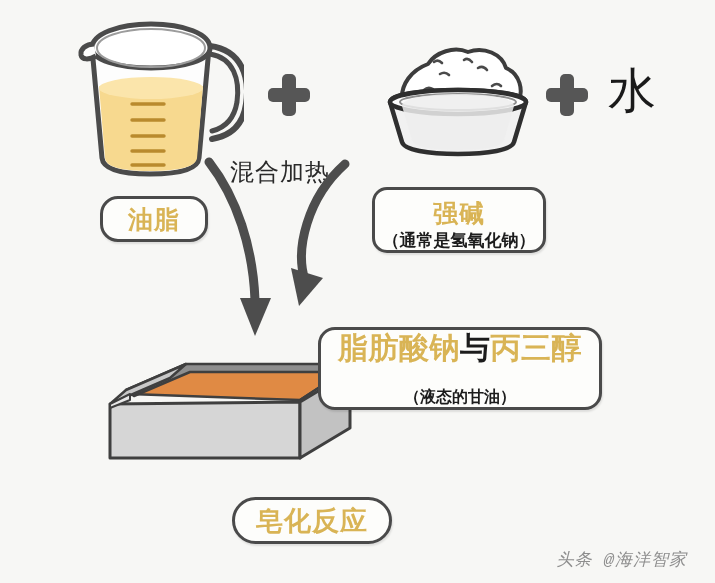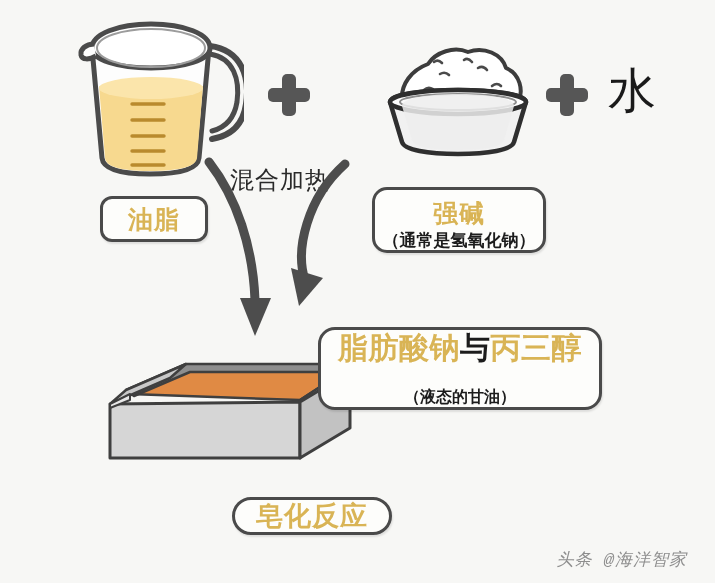--- a/index.html
+++ b/index.html
@@ -42,21 +42,21 @@
   }
   .black-sub {
     color: #1c1c1c;
     font-weight: 700;
   }
 
   
   #oil-label {
     left: 100px; top: 196px;
     width: 108px; height: 46px;
-    border-radius: 12px;
+    border-radius: 18px;
   }
   #oil-label .gold { font-size: 25px; }
 
   
   #base-label {
     left: 372px; top: 187px;
     width: 174px; height: 66px;
     border-radius: 15px;
     padding-top: 11px;
   }
@@ -86,21 +86,21 @@
     gap: 22px;
     font-size: 16px;
     line-height: 19px;
     margin-top: 3px;
     white-space: nowrap;
   }
 
   
   #reaction-label {
     left: 232px; top: 497px;
-    width: 160px; height: 38px;
+    width: 160px; height: 47px;
     border-radius: 27px;
   }
   #reaction-label .gold { font-size: 27px; }
 
   
   .plus {
     position: absolute;
     width: 42px; height: 42px;
   }
   .plus::before, .plus::after {
@@ -126,21 +126,20 @@
 
   
   #mix-caption {
     position: absolute;
     left: 230px; top: 158px;
     font-size: 24px;
     color: #2a2a2a;
     letter-spacing: 1px;
     line-height: 28px;
     font-family: "DejaVu Sans", "Liberation Sans", sans-serif;
-    margin-top: 8px;
   }
 
   
   #watermark {
     position: absolute;
     right: 28px; bottom: 12px;
     font-size: 17px;
     color: #8e8e8e;
     font-style: italic;
     letter-spacing: 1px;

